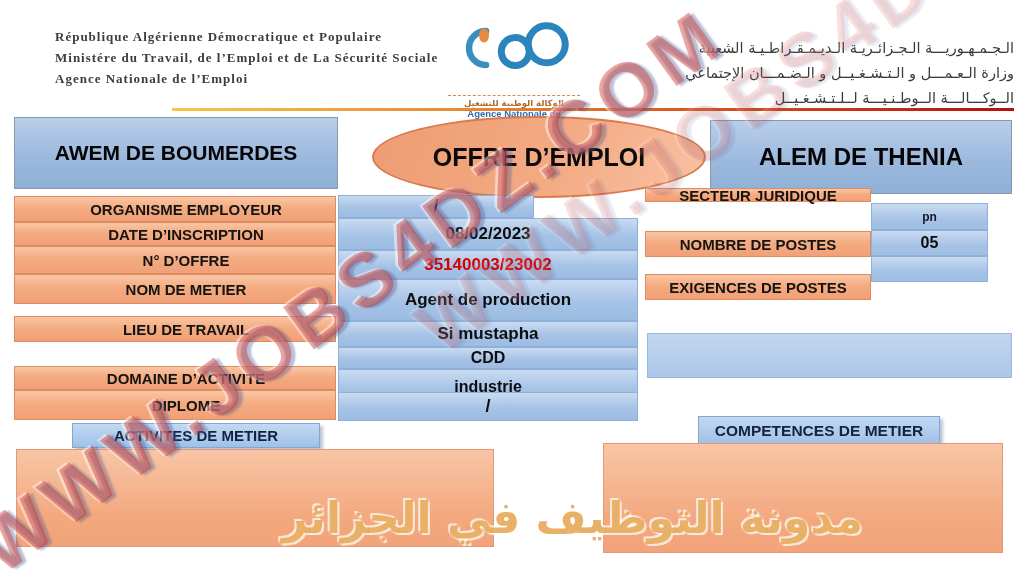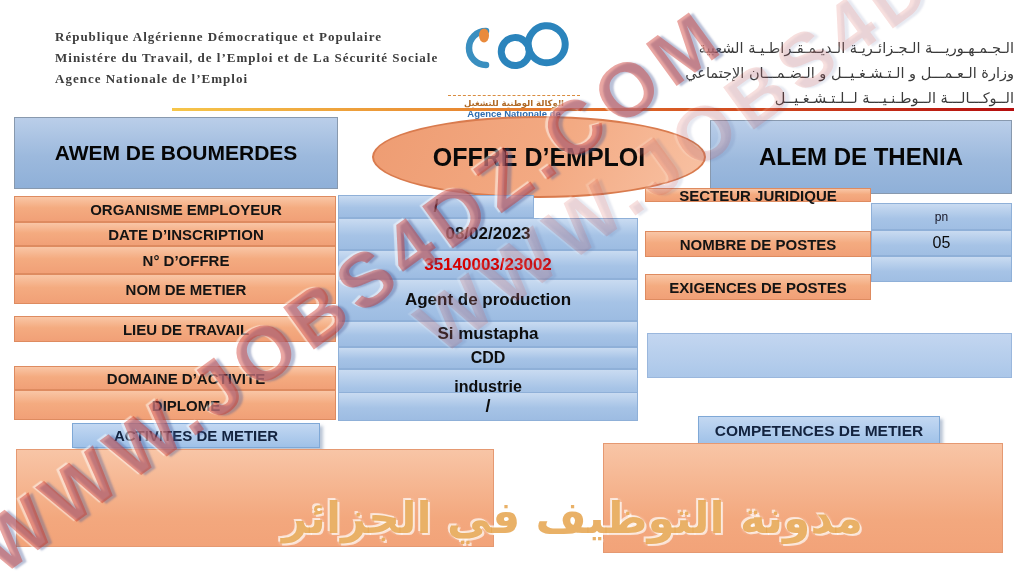--- a/index.html
+++ b/index.html
@@ -65,23 +65,23 @@
   .v5{top:347px;height:22px}.v6{top:369px;height:36px}
   .v7{top:392px;height:29px;font-size:18px}
   
   .slbl{
     position:absolute;left:645px;width:226px;display:flex;align-items:center;justify-content:center;
     background:linear-gradient(180deg,#f9c6a6 0%,#f4ab80 45%,#f1a077 100%);
     border:1px solid #de8b60;font-weight:bold;font-size:15px;color:#141414;box-sizing:border-box;
   }
   .R0{top:188px;height:14px}.R1{top:231px;height:26px}.R2{top:274px;height:26px}
   .sval{
-    position:absolute;left:871px;width:141px;display:flex;align-items:center;justify-content:center;
+    position:absolute;left:871px;width:117px;display:flex;align-items:center;justify-content:center;
     background:linear-gradient(180deg,#c9dbf1 0%,#a6c3e6 60%,#a0bee3 100%);
-    border:1px solid #8fb0d8;font-weight:normal;color:#161626;box-sizing:border-box;
+    border:1px solid #8fb0d8;font-weight:bold;color:#161626;box-sizing:border-box;
   }
   .V0{top:203px;height:27px;font-size:12px}
   .V1{top:230px;height:26px;font-size:16px;color:#0a0a0a}
   .V2{top:256px;height:26px}
   .req-box{
     position:absolute;left:645px;top:283px;width:367px;height:47px;box-sizing:border-box;
     background:linear-gradient(180deg,#bcd2ee 0%,#a6c3e6 100%);border:1px solid #8fb0d8;
     padding:3px 0 0 6px;line-height:21px;font-weight:bold;font-size:15px;color:#e02424;
   }
   .note-box{

